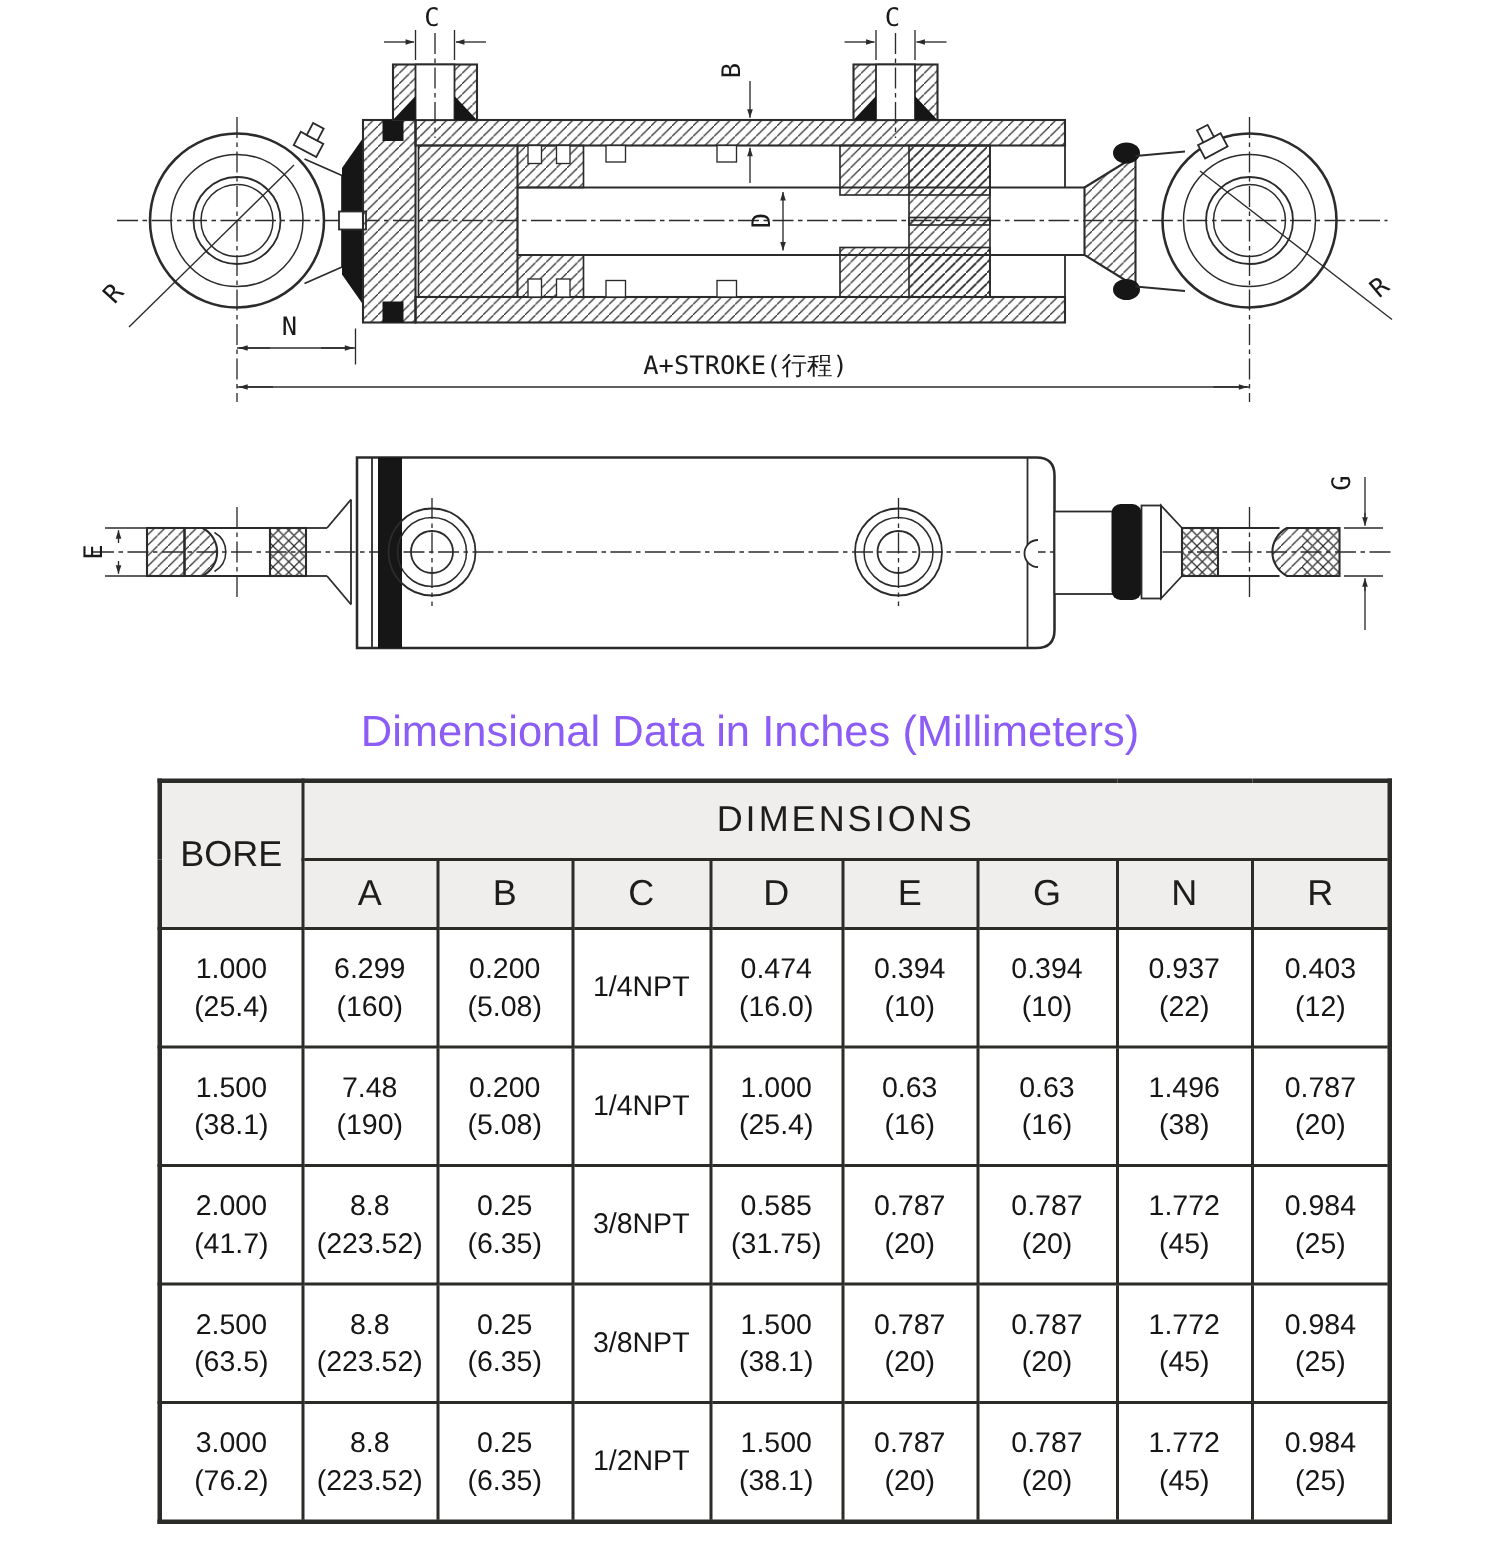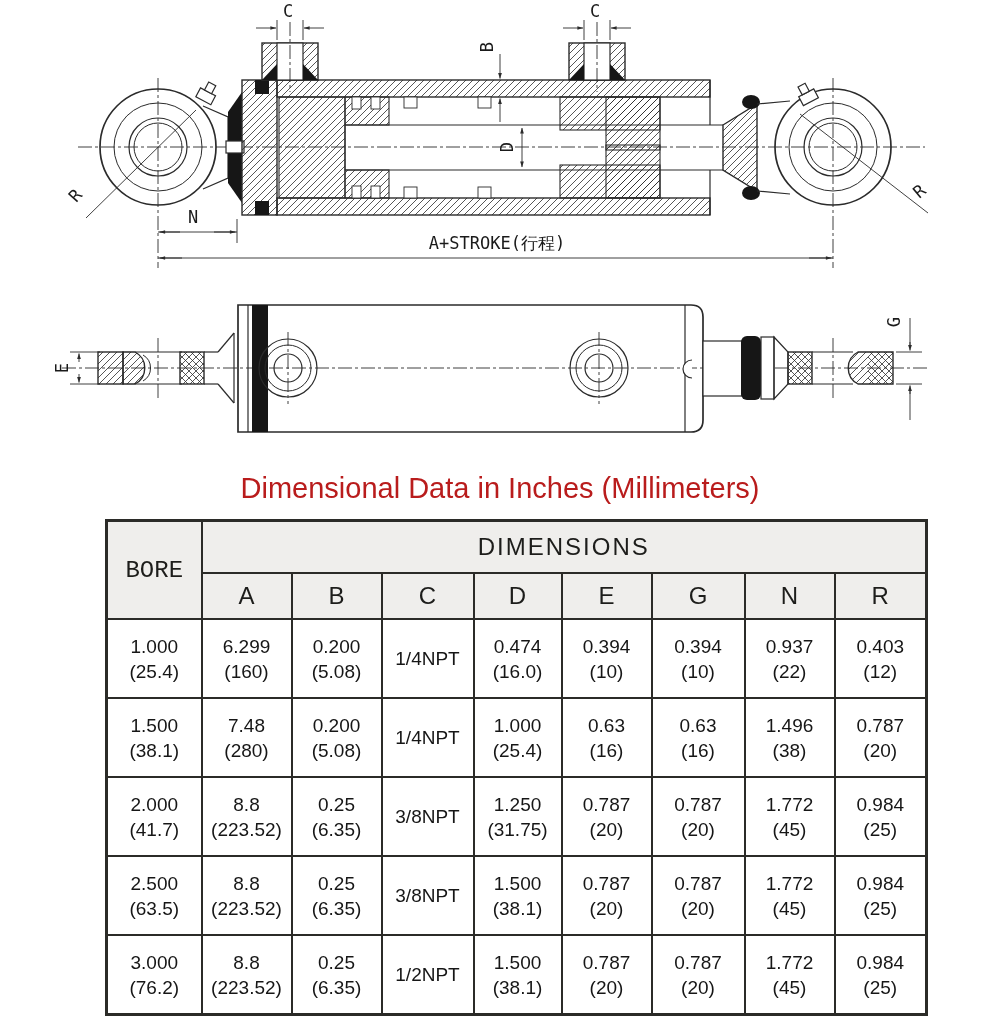--- a/index.html
+++ b/index.html
@@ -19,21 +19,21 @@
   .lb{font-family:"DejaVu Sans Mono",monospace;font-size:17px;fill:#1a1a1a;}
 
   
   .title{ text-align:center; font-size:29px; letter-spacing:0; margin:4px 0 14px 0; font-weight:400; }
 
   
   table.dims{ border-collapse:collapse; table-layout:fixed; margin-left:105px; width:820px; border:3px solid #2b2b28; }
   table.dims th, table.dims td{ border:2px solid #2b2b28; text-align:center; vertical-align:middle; padding:0; }
   table.dims th{ background:#efeeec; font-weight:400; font-size:24px; color:#1d1d1b; }
   th.dimshead{ letter-spacing:2px; height:50px; }
-  th.borehead{ font-size:25px;font-family:Liberation Mono, monospace; }
+  th.borehead{ font-size:25px; }
   th.colhead{ height:44px; }
   table.dims td{ background:#fff; font-size:19px; line-height:25px; height:77px; color:#161616; }
 </style>
 </head>
 <body>
 
 <div class="page">
 
   <svg width="1000" height="468" viewBox="0 0 1000 468">
     <defs>
@@ -261,21 +261,21 @@
         <line class="dm" x1="896" y1="384" x2="922" y2="384"></line>
         <line class="dm" x1="910" y1="318" x2="910" y2="345"></line>
         <line class="dm" x1="910" y1="391" x2="910" y2="420"></line>
         <path class="dm" d="M910,342 L910,350.5" marker-end="url(#arw)"></path>
         <path class="dm" d="M910,394 L910,385.5" marker-end="url(#arw)"></path>
         <text class="lb" text-anchor="middle" transform="rotate(-90 895 322)" x="895" y="327">G</text>
       </g>
     </g>
   </svg>
 
-  <div class="title" id="title-el" style="color: #b91c1c;">Dimensional Data in Inches (Millimeters)</div>
+  <div class="title" id="title-el" style="color: #8b5cf6;">Dimensional Data in Inches (Millimeters)</div>
 
   <table class="dims">
     <colgroup>
       <col style="width:95px">
         <col style="width:90px">
         <col style="width:90px">
       <col style="width:92px">
         <col style="width:88px">
         <col style="width:90px">
       <col style="width:93px">
@@ -336,21 +336,21 @@
             <div>(12)</div>
           </td>
         </tr>
         <tr>
           <td>
             <div>1.500</div>
             <div>(38.1)</div>
           </td>
           <td>
             <div>7.48</div>
-            <div>(280)</div>
+            <div>(190)</div>
           </td>
           <td>
             <div>0.200</div>
             <div>(5.08)</div>
           </td>
           <td>
             <div>1/4NPT</div>
           </td>
           <td>
             <div>1.000</div>
@@ -383,21 +383,21 @@
             <div>(223.52)</div>
           </td>
           <td>
             <div>0.25</div>
             <div>(6.35)</div>
           </td>
           <td>
             <div>3/8NPT</div>
           </td>
           <td>
-            <div>1.250</div>
+            <div>0.585</div>
             <div>(31.75)</div>
           </td>
           <td>
             <div>0.787</div>
             <div>(20)</div>
           </td>
           <td>
             <div>0.787</div>
             <div>(20)</div>
           </td>

